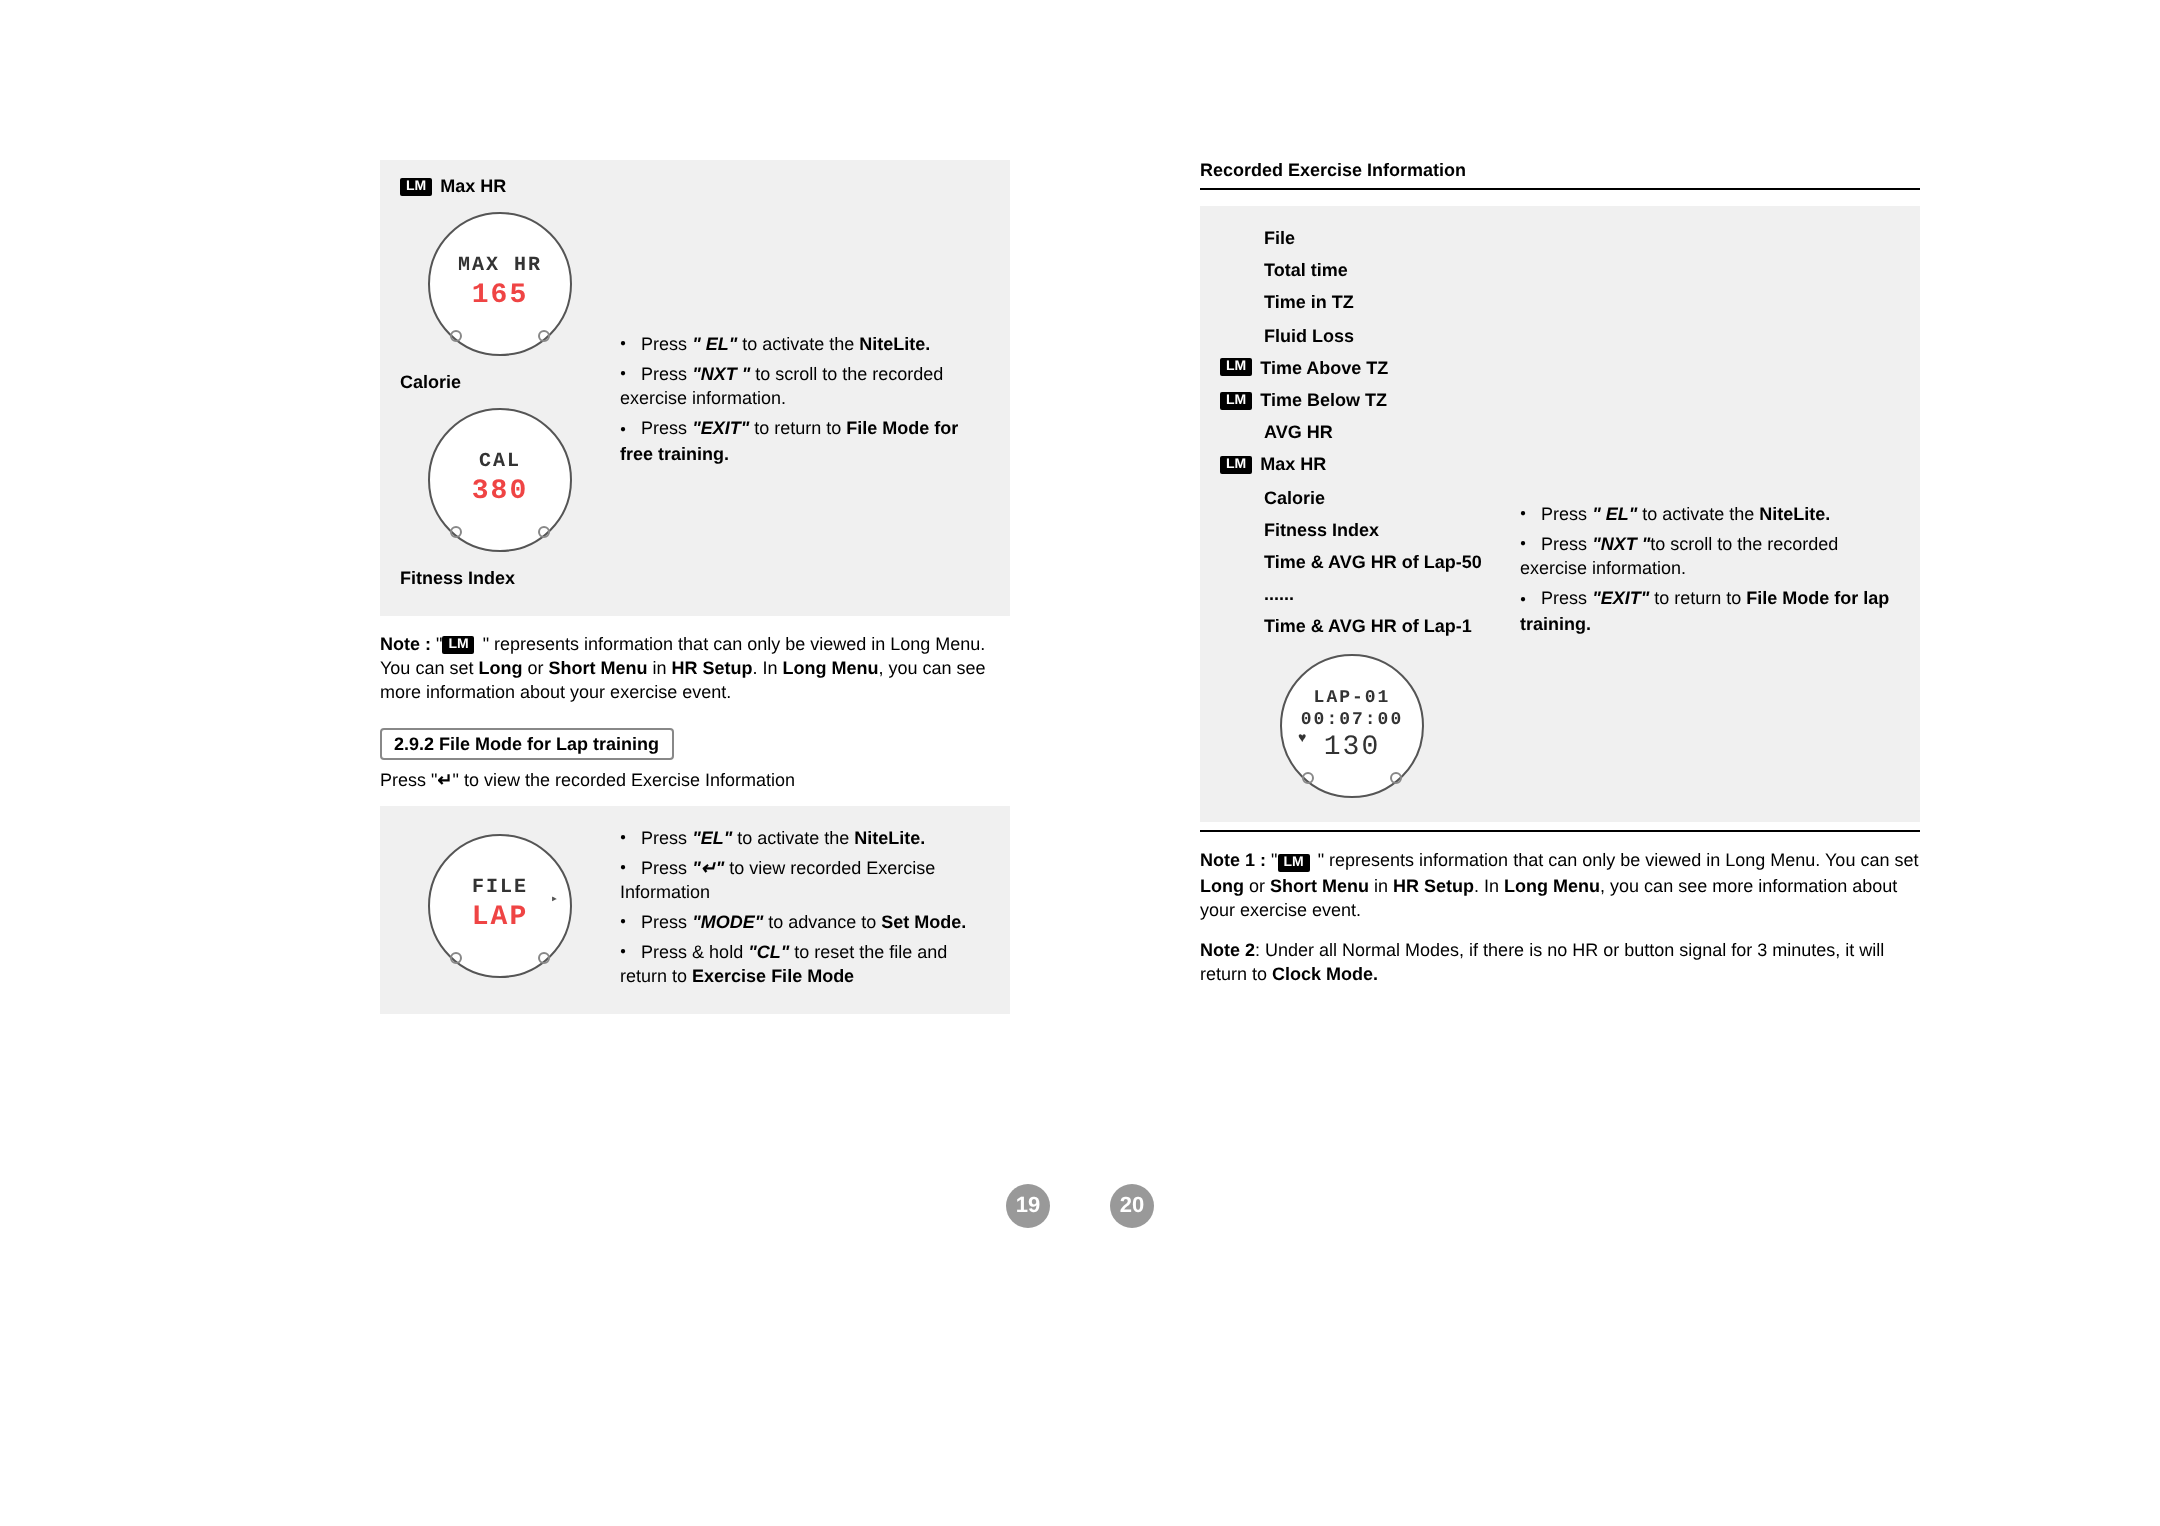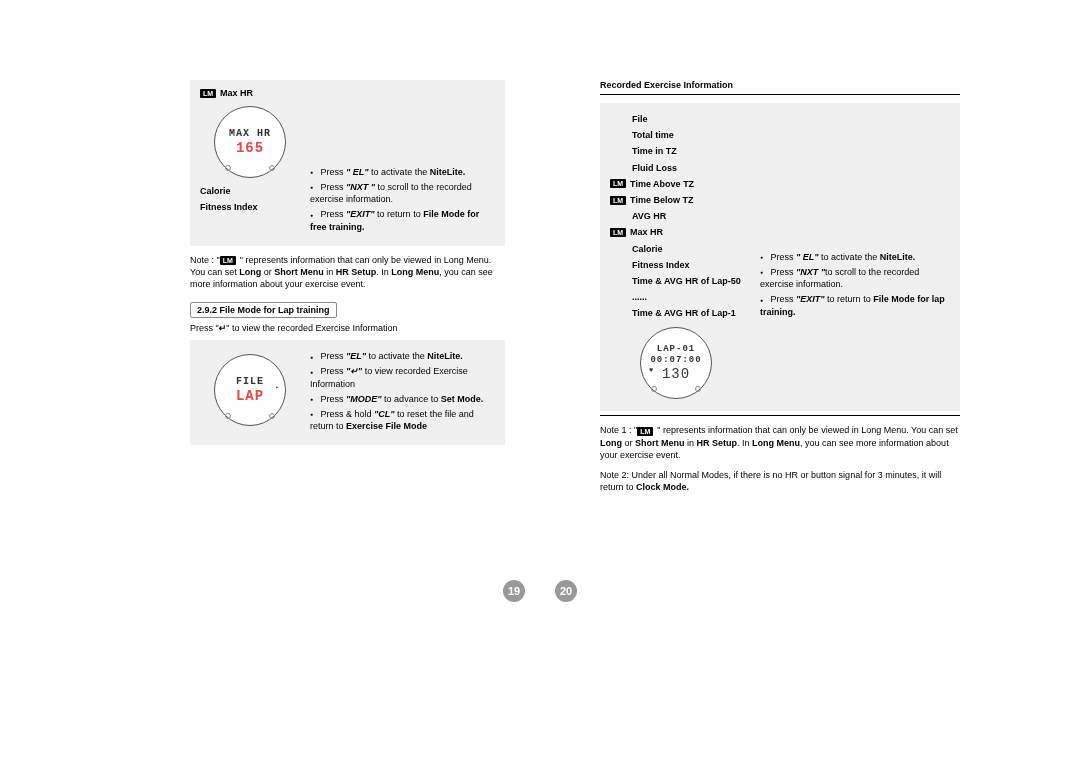--- a/index.html
+++ b/index.html
@@ -133,21 +133,21 @@
     font-size: 5px;
     margin-right: 5px;
     vertical-align: middle;
   }
   ul.bullets li { margin-bottom: 3px; }
   .note {
     font-size: 9px;
     line-height: 1.35;
     margin: 8px 0 8px 0;
   }
-  .note .nlabel { font-weight: normal; }
+  .note .nlabel { font-weight: bold; }
   .section-head {
     border: 1px solid #888;
     border-radius: 2px;
     display: inline-block;
     padding: 2px 6px;
     font-weight: bold;
     font-size: 9px;
     margin: 4px 0;
     background: #fff;
   }
@@ -161,21 +161,21 @@
     font-size: 9px;
     line-height: 1.8;
   }
   .list-item {
     display: flex;
     align-items: center;
   }
   .list-text { font-weight: bold; }
   .page-num {
     position: absolute;
-    bottom: 72px;
+    bottom: 60px;
     width: 22px;
     height: 22px;
     border-radius: 50%;
     background: #999;
     color: #fff;
     display: flex;
     align-items: center;
     justify-content: center;
     font-weight: bold;
     font-size: 11px;
@@ -195,20 +195,24 @@
 
     <div class="gray-box" style="padding:6px 10px 10px 10px;">
       <div class="row">
         <div class="watch-col" id="left-watch-col">
             <div><span class="lm-badge">LM</span><span class="label">Max HR</span></div>
             <div class="watch-face">
               <div class="line1">MAX HR</div>
               <div class="line2">165</div>
             </div>
             <div><span class="label">Calorie</span></div>
+            <div class="watch-face">
+              <div class="line1">CAL</div>
+              <div class="line2">380</div>
+            </div>
             <div><span class="label">Fitness Index</span></div>
           </div>
         <div class="instr-col" style="padding-top:80px;">
           <ul class="bullets">
             <li>
               <span>Press </span><b class="kw"><i>" EL"</i></b><span> to activate the </span><b class="kw">NiteLite.</b>
             </li>
             <li>
               <span>Press </span><b class="kw"><i>"NXT "</i></b><span> to scroll to the recorded exercise information.</span>
             </li>

